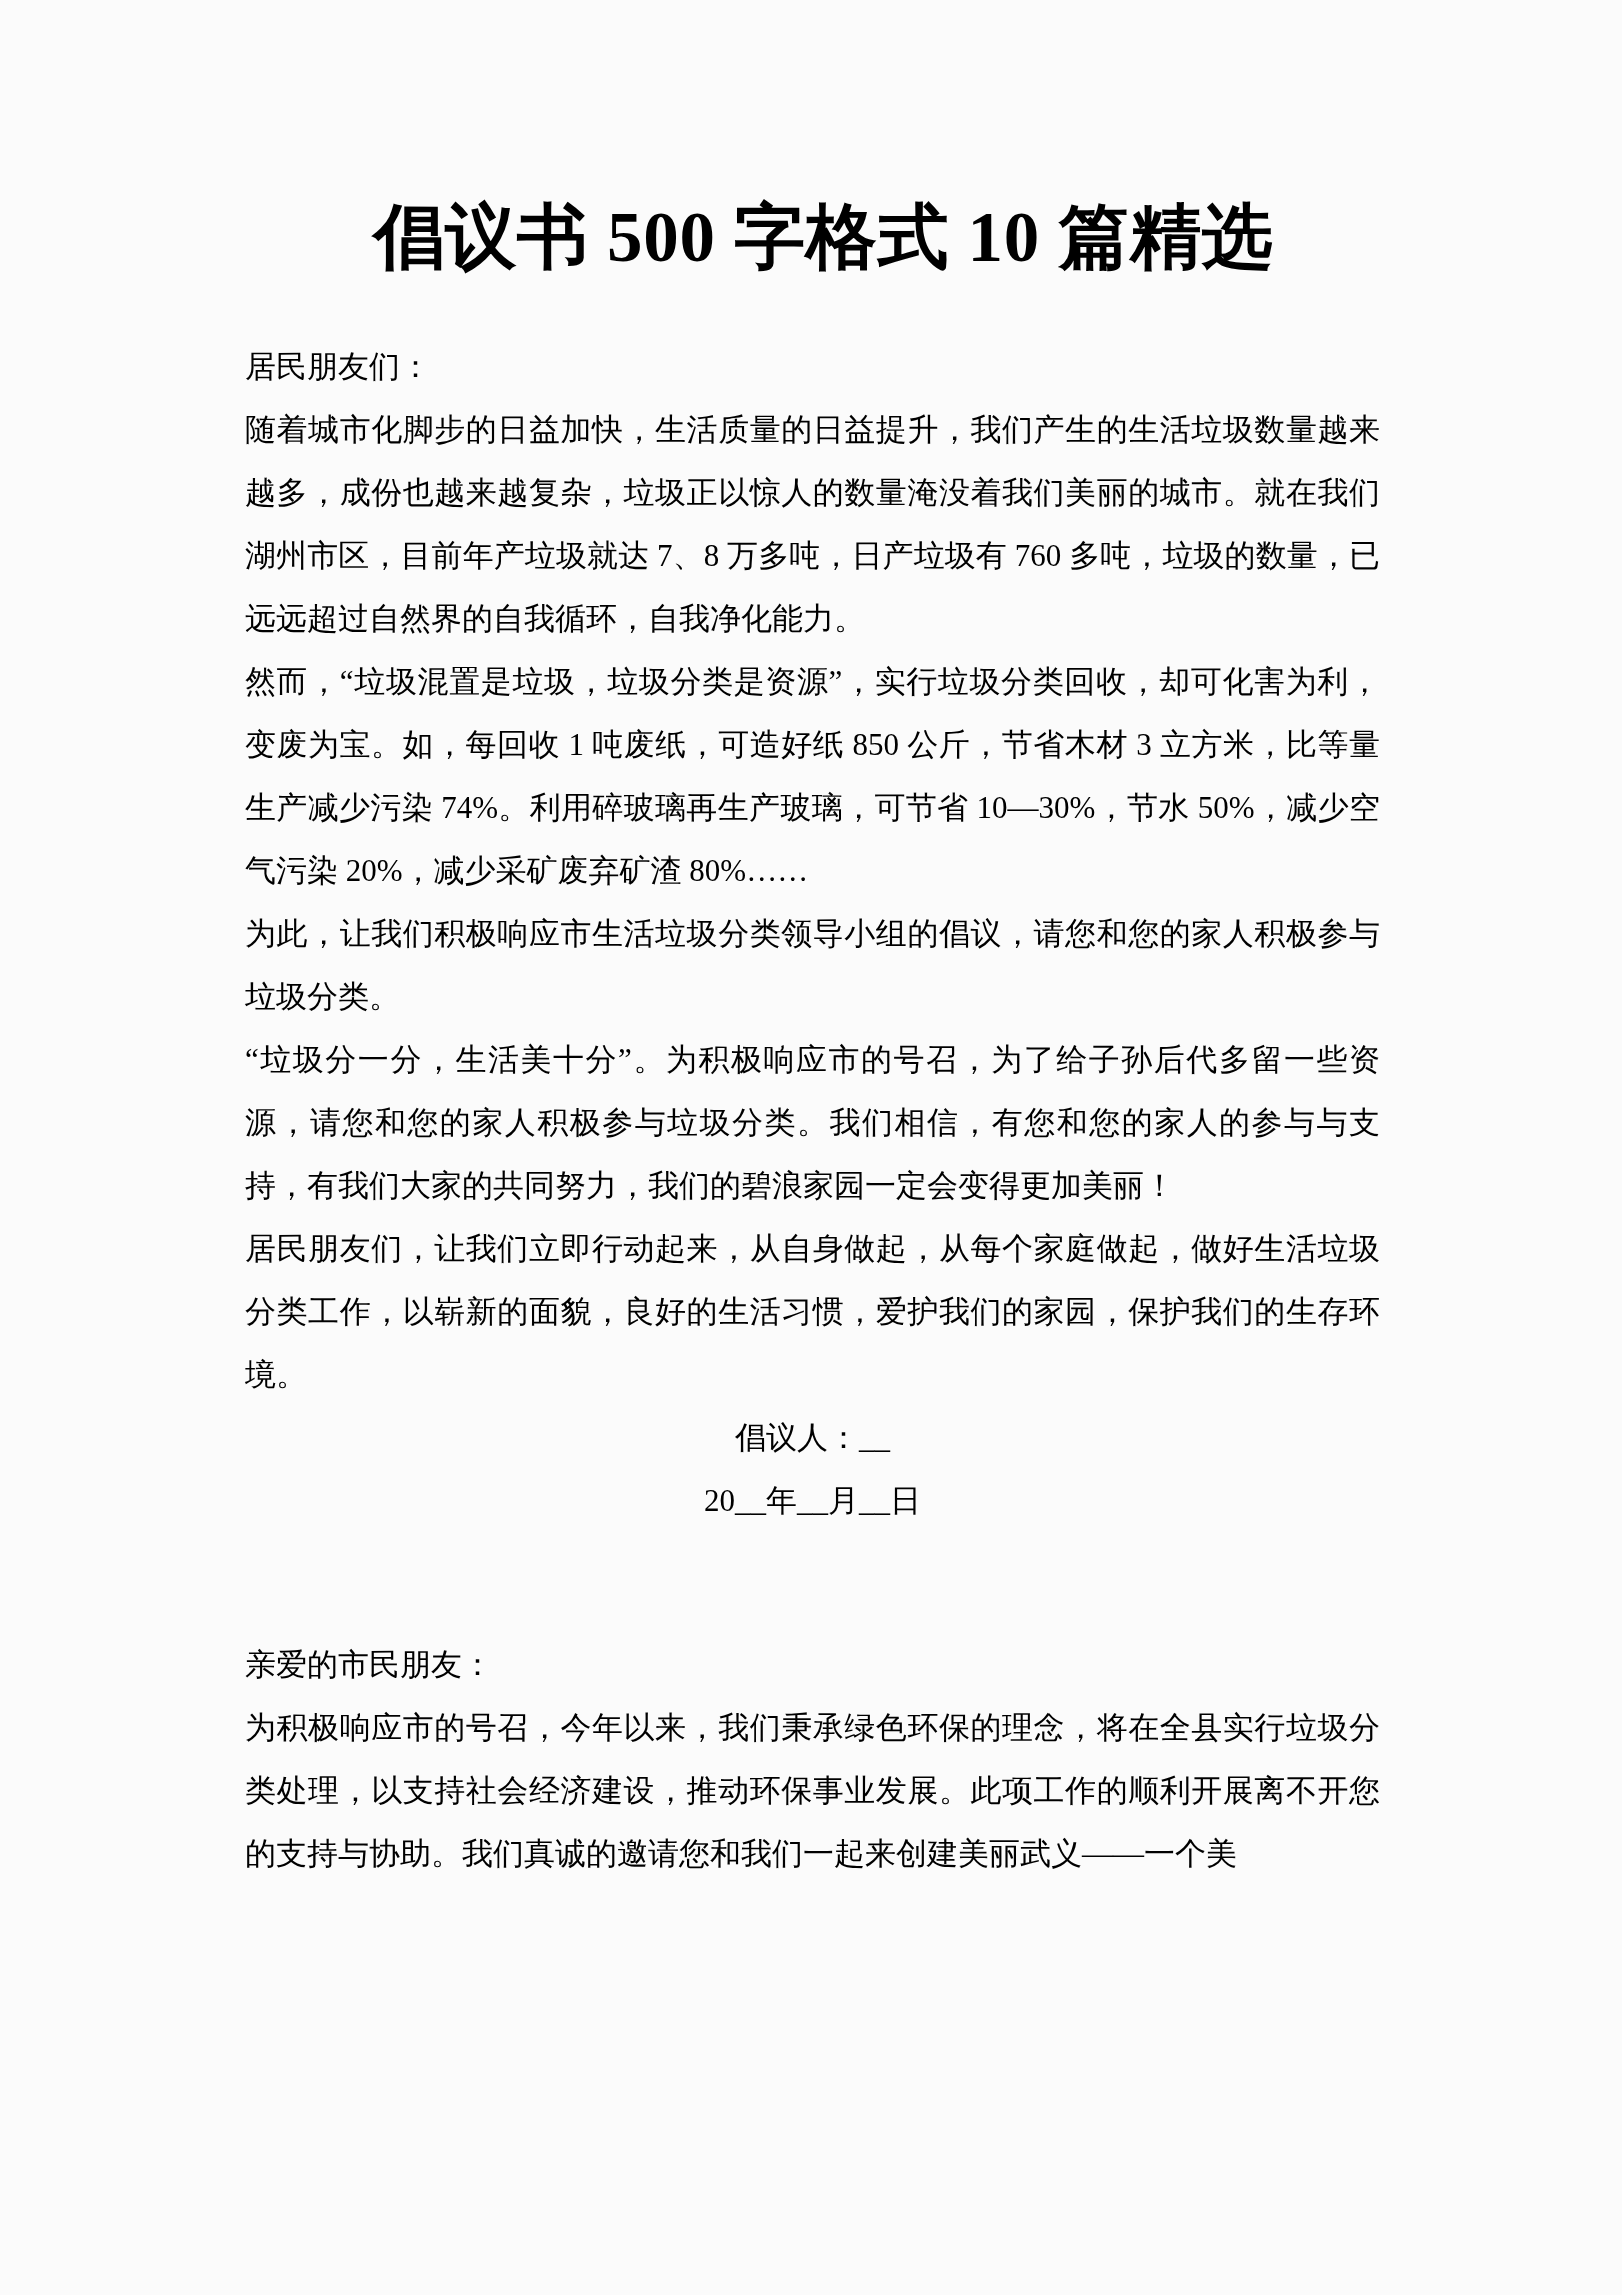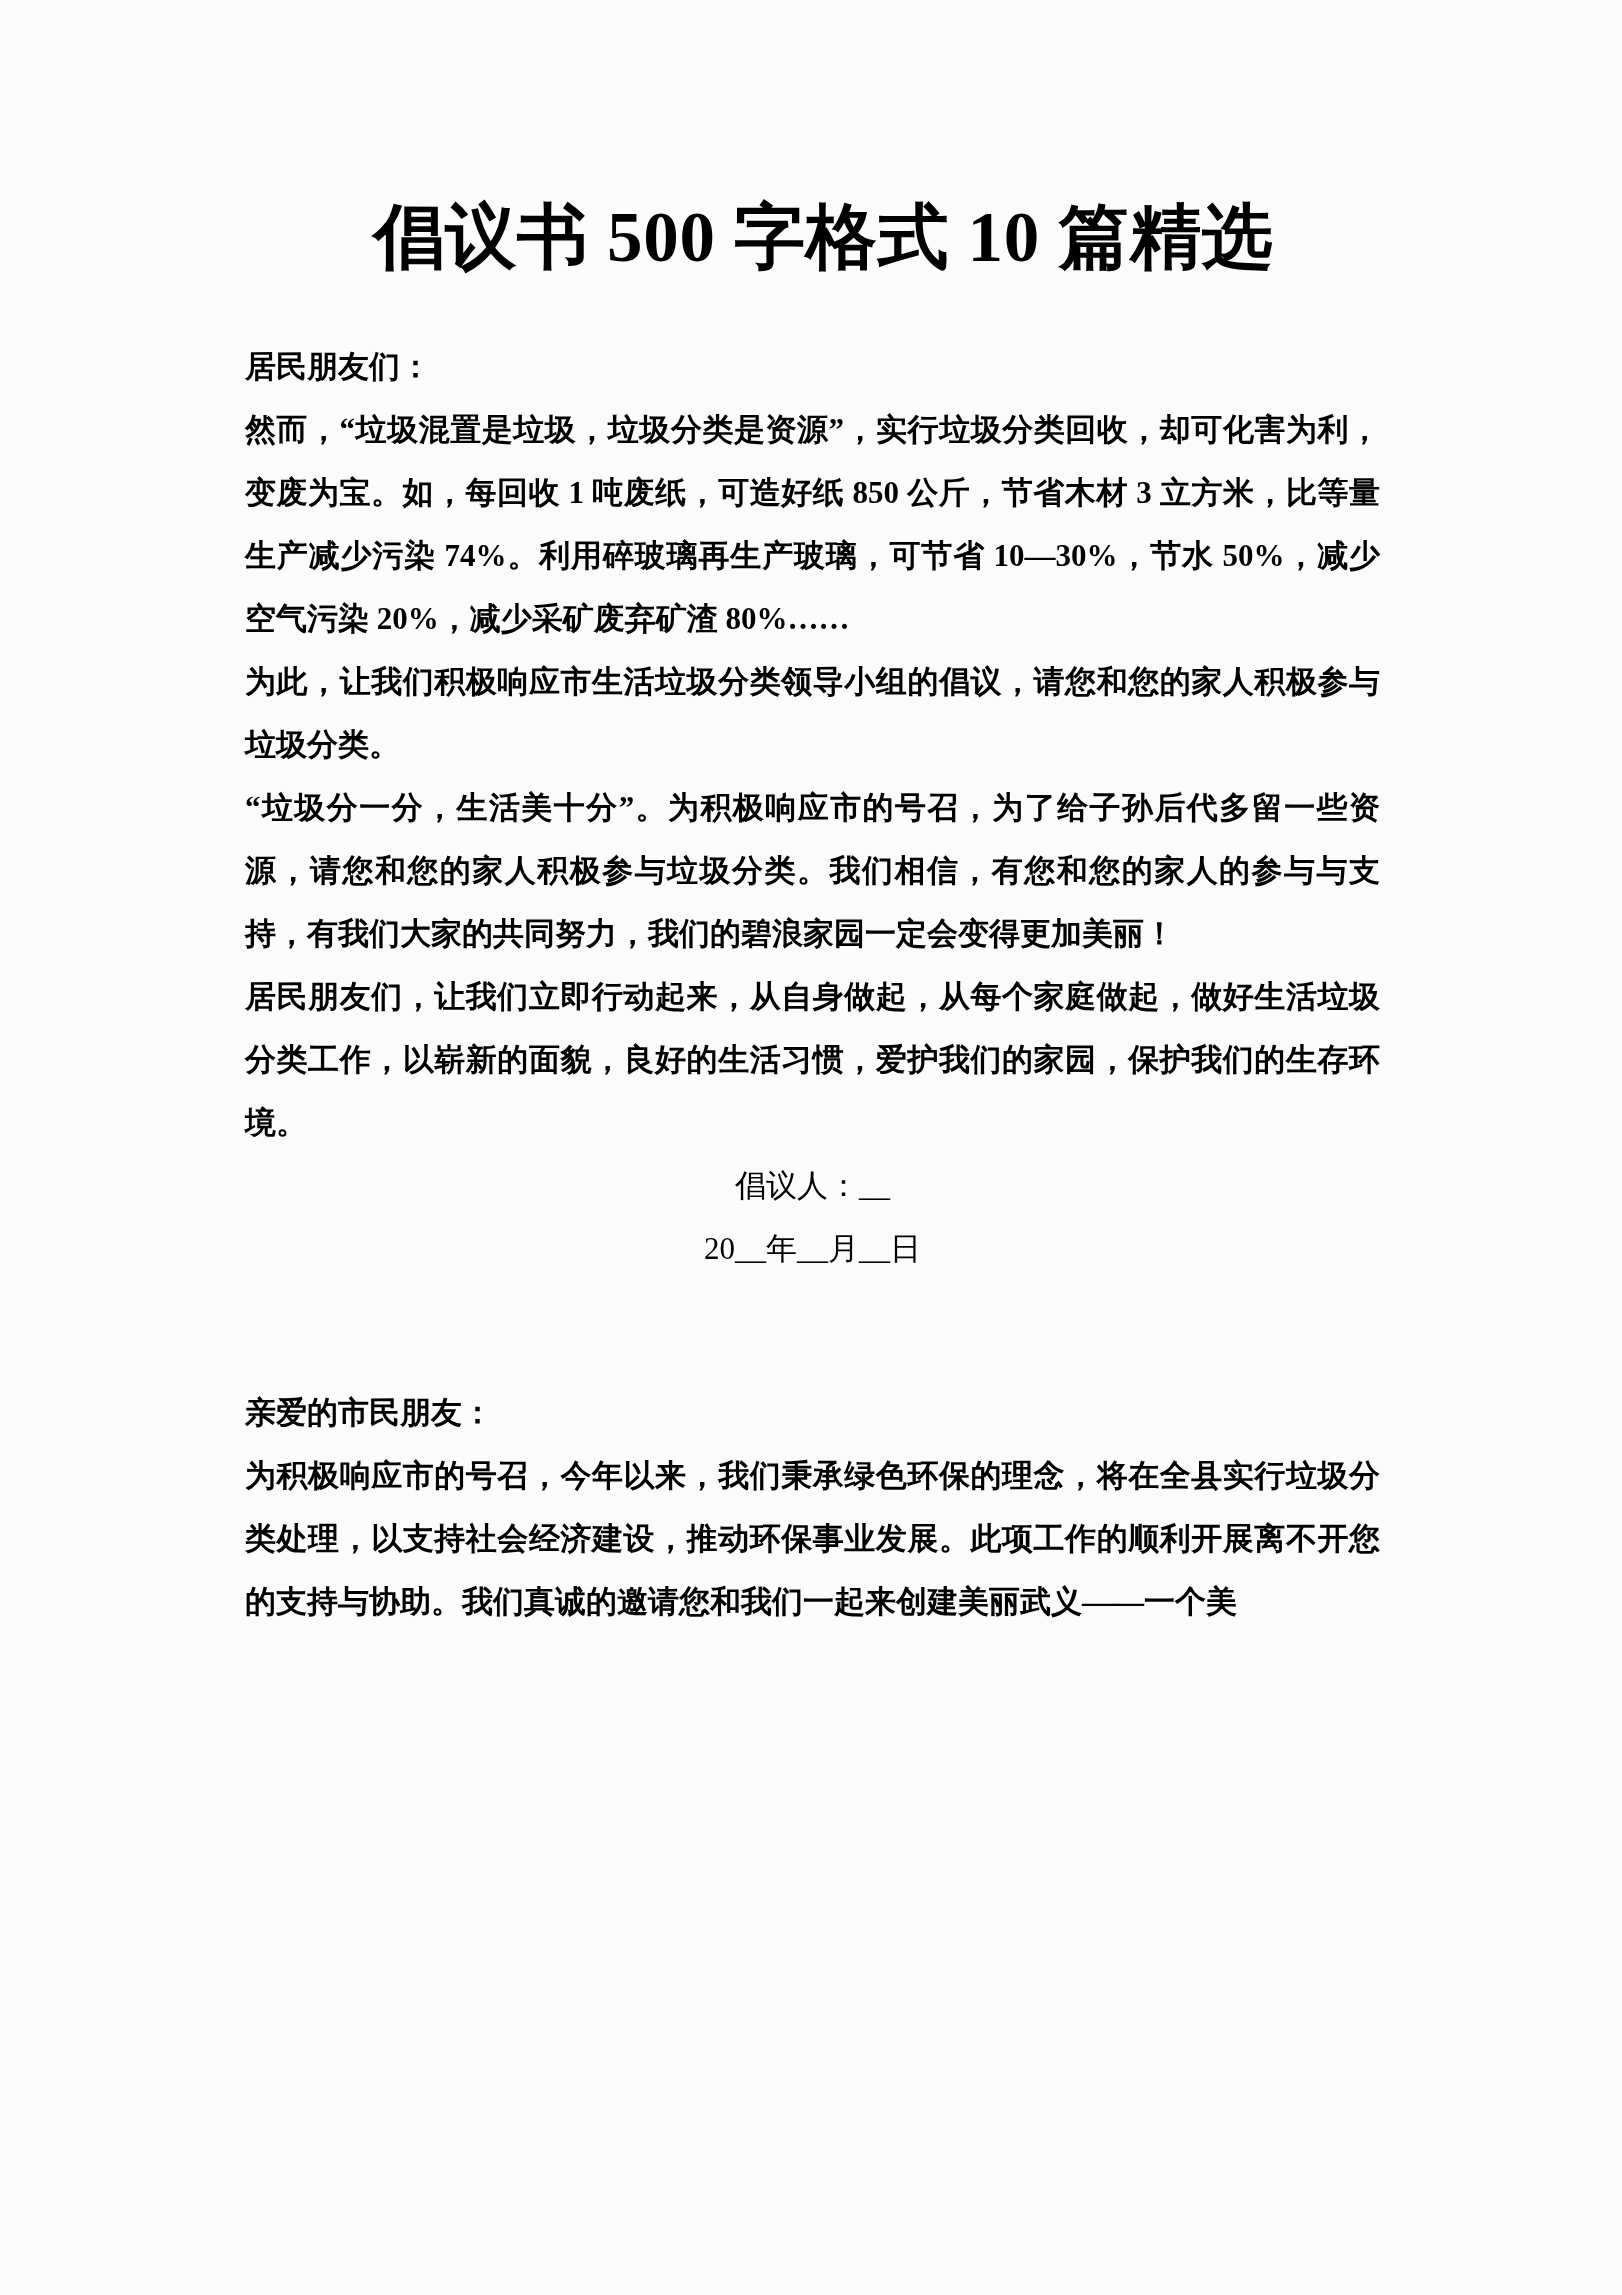--- a/index.html
+++ b/index.html
@@ -44,21 +44,20 @@
 
   .para {
     font-size: 31px;
     line-height: 63px;
     text-align: justify;
     text-justify: inter-ideograph;
     text-align-last: left;
     margin: 0;
     letter-spacing: 0px;
     word-break: break-all;
-    font-weight: bold;
   }
 
   .para.salutation {
     text-align: left;
   }
 
   .sig-line {
     font-size: 31px;
     line-height: 63px;
     margin: 0;
@@ -78,20 +77,21 @@
 <body>
 
 <div class="page">
 
   <h1 class="doc-title">倡议书 500 字格式 10 篇精选</h1>
 
   <div class="body-col">
 
     <p class="para salutation">居民朋友们：</p>
 
+    <p class="para">随着城市化脚步的日益加快，生活质量的日益提升，我们产生的生活垃圾数量越来越多，成份也越来越复杂，垃圾正以惊人的数量淹没着我们美丽的城市。就在我们湖州市区，目前年产垃圾就达 7、8 万多吨，日产垃圾有 760 多吨，垃圾的数量，已远远超过自然界的自我循环，自我净化能力。</p>
 
     <p class="para">然而，“垃圾混置是垃圾，垃圾分类是资源”，实行垃圾分类回收，却可化害为利，变废为宝。如，每回收 1 吨废纸，可造好纸 850 公斤，节省木材 3 立方米，比等量生产减少污染 74%。利用碎玻璃再生产玻璃，可节省 10—30%，节水 50%，减少空气污染 20%，减少采矿废弃矿渣 80%……</p>
 
     <p class="para">为此，让我们积极响应市生活垃圾分类领导小组的倡议，请您和您的家人积极参与垃圾分类。</p>
 
     <p class="para">“垃圾分一分，生活美十分”。为积极响应市的号召，为了给子孙后代多留一些资源，请您和您的家人积极参与垃圾分类。我们相信，有您和您的家人的参与与支持，有我们大家的共同努力，我们的碧浪家园一定会变得更加美丽！</p>
 
     <p class="para">居民朋友们，让我们立即行动起来，从自身做起，从每个家庭做起，做好生活垃圾分类工作，以崭新的面貌，良好的生活习惯，爱护我们的家园，保护我们的生存环境。</p>
 
     <p class="sig-line">倡议人：__</p>

